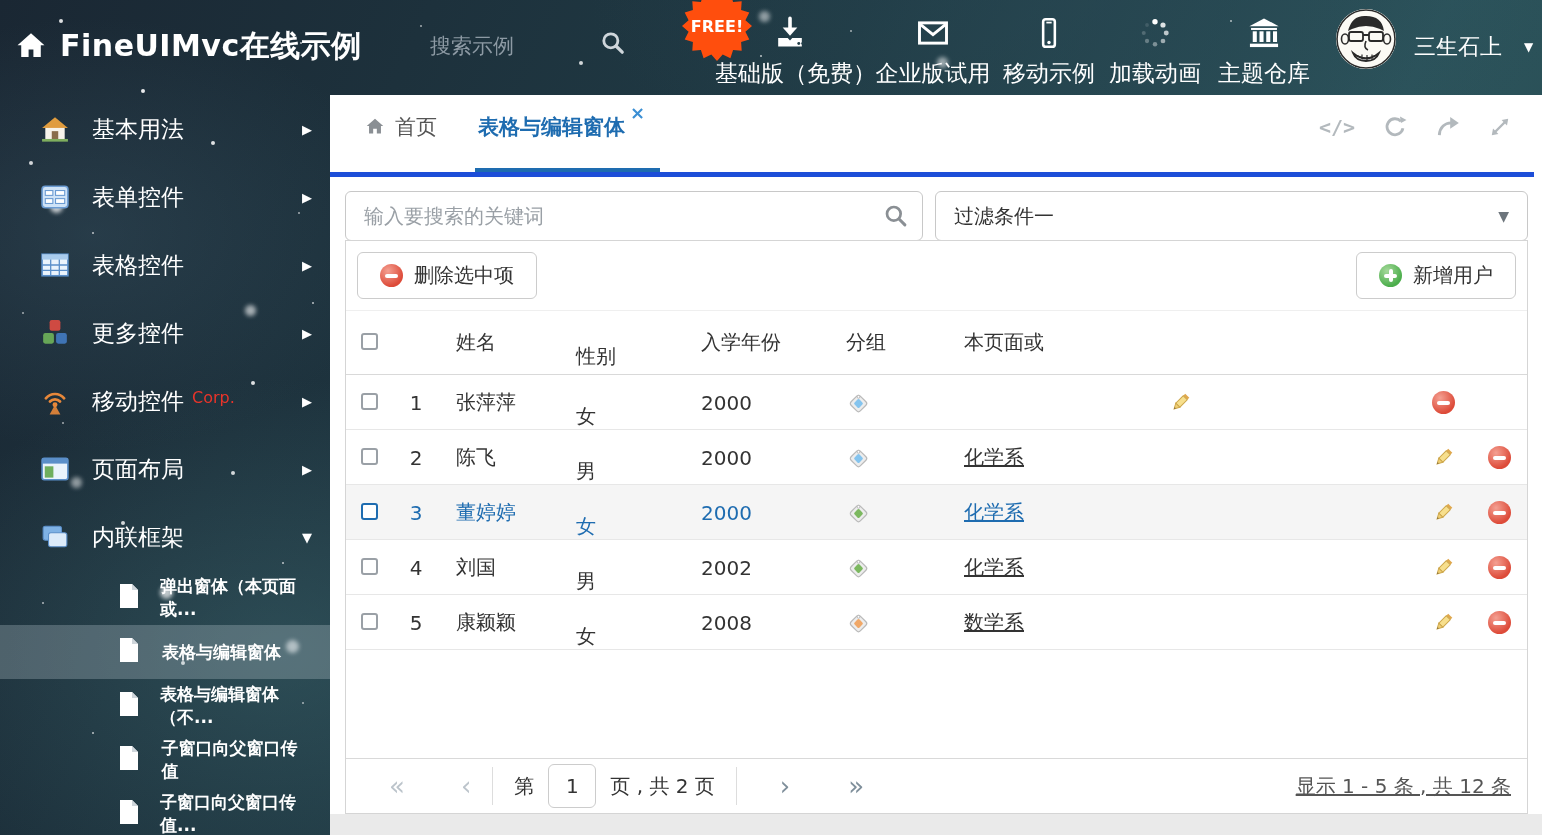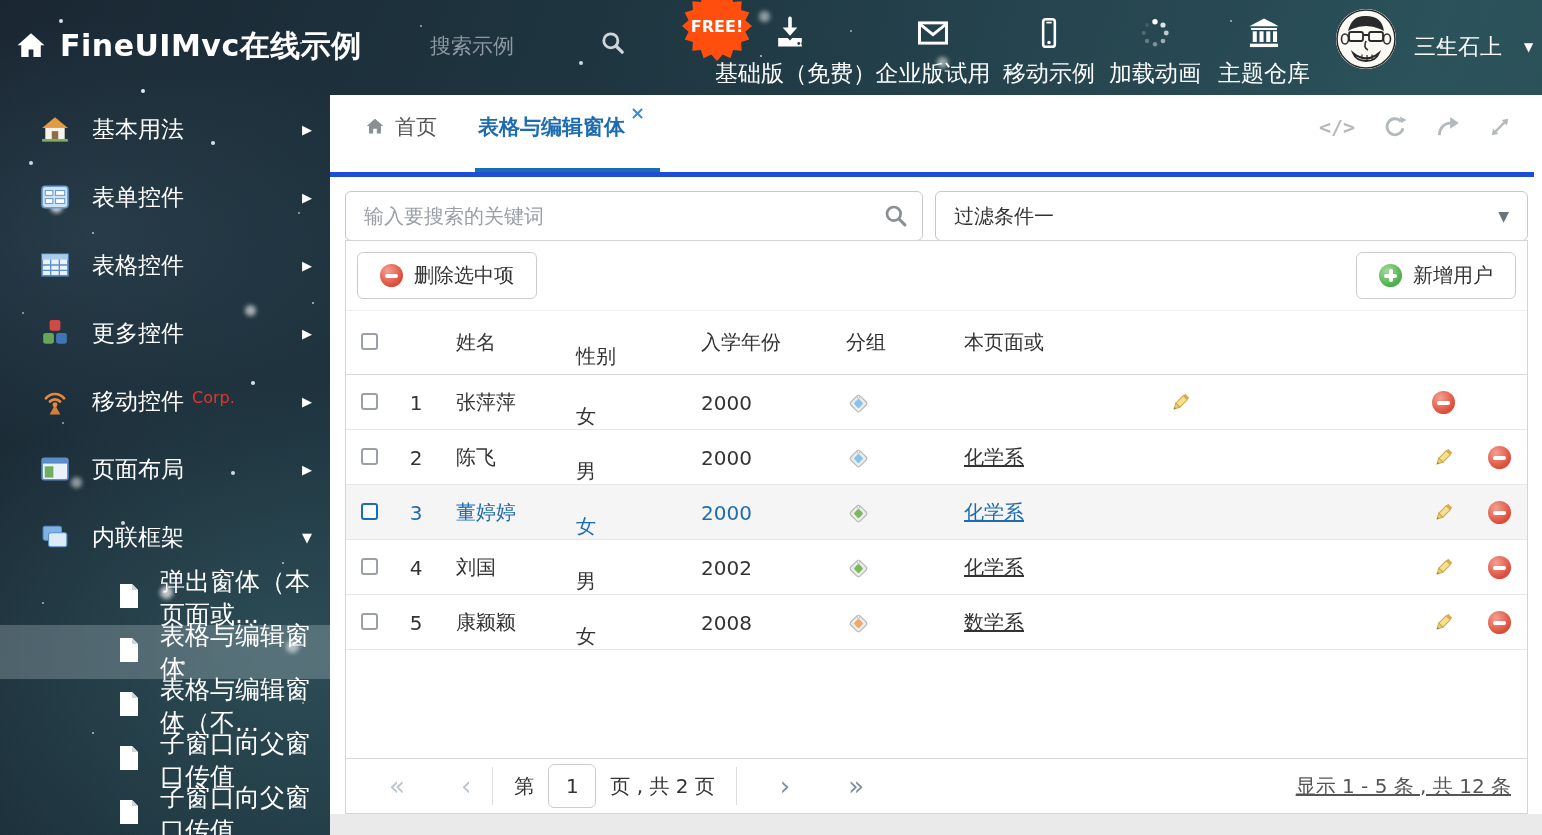--- a/index.html
+++ b/index.html
@@ -55,21 +55,21 @@
 
   
   .sidebar { position:absolute; top:95px; left:0; width:330px; bottom:0; z-index:4; color:#fff; }
   .side-item { height:68px; display:flex; align-items:center; padding:0 18px 0 40px; cursor:pointer; }
   .side-item .s-icon { width:30px; display:flex; justify-content:center; }
   .side-item .s-label { font-size:23px; margin-left:22px; flex:0 0 auto; }
   .side-item .s-badge { color:#e8342a; font-size:16px; margin-left:8px; margin-top:-8px; }
   .side-item .s-caret { margin-left:auto; font-size:13px; color:#fff; }
   .sub-item { height:54px; display:flex; align-items:center; padding:0 18px 0 118px; cursor:pointer; }
   .sub-item .f-icon { width:24px; }
-  .sub-item .s-label { font-size:25px; margin-left:20px; }
+  .sub-item .s-label { font-size:17px; margin-left:20px;font-weight:bold; }
   .sub-item.selected { background:rgba(196,212,218,.28); }
 
   
   .main { position:absolute; top:95px; left:330px; right:0; bottom:0; background:#fff; z-index:3; }
   .bottom-strip { position:absolute; left:0; right:0; bottom:0; height:21px; background:#eaeaea; }
 
   .tabbar { position:absolute; top:0; left:0; right:8px; height:82px; background:#fff; border-bottom:5px solid #1d4ed8; }
   .tab-home { position:absolute; left:34px; top:0; height:64px; display:flex; align-items:center; gap:9px; font-size:21px; color:#555; cursor:pointer; }
   .tab-active { position:absolute; left:148px; top:0; height:64px; display:flex; align-items:center; font-size:21px; font-weight:bold; color:#1e6cb0; cursor:pointer; }
   .tab-underline { position:absolute; left:145px; bottom:0; width:185px; height:4px; background:#1e6cb0; }

